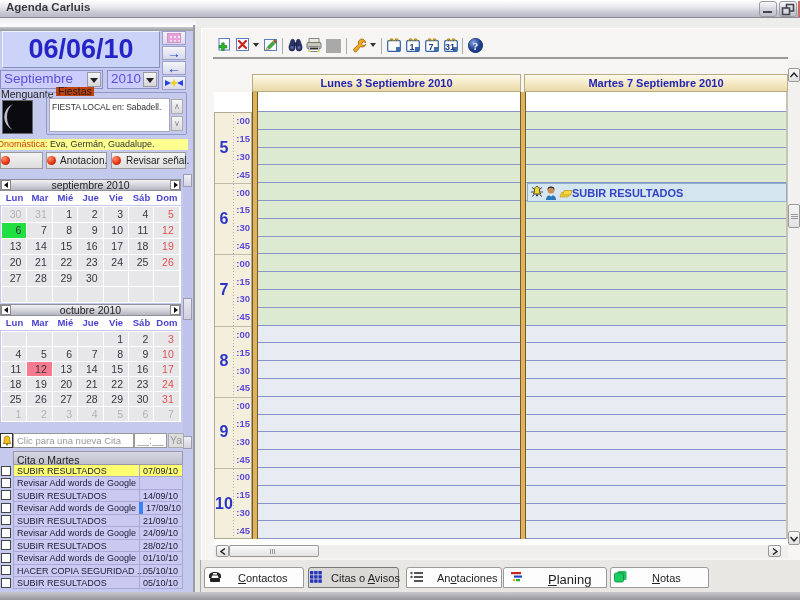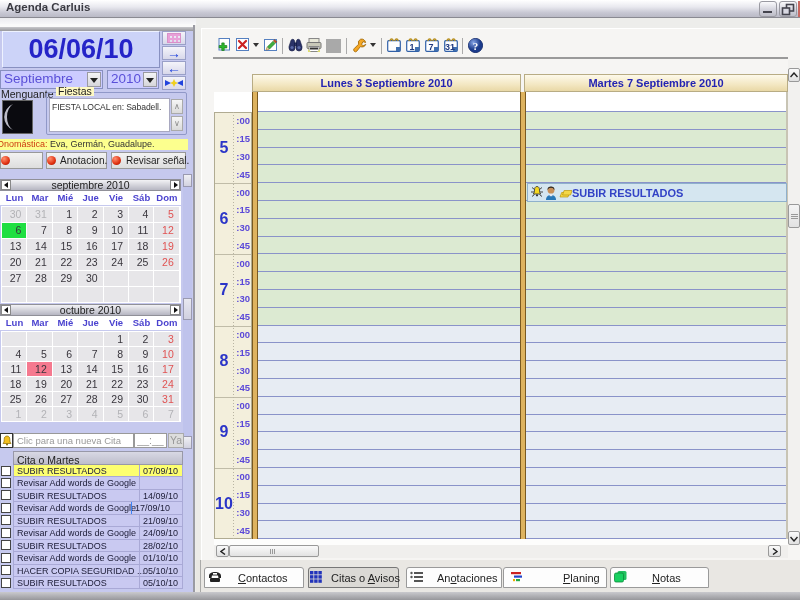--- a/index.html
+++ b/index.html
@@ -39,21 +39,21 @@
 <div class="a" style="left:90px;top:78px;width:0;height:0;border-left:4px solid transparent;border-right:4px solid transparent;border-top:5px solid #222;"></div>
 <div class="a" style="left:107px;top:70px;width:52px;height:19px;background:#ccccff;border:1px solid #8890c0;color:#5a50d8;font-size:13.5px;line-height:16px;padding-left:3px;">2010</div>
 <div class="a" style="left:143px;top:72px;width:14px;height:15px;background:linear-gradient(#f4f4f6,#d6d6da);border:1px solid #9a9aa0;"></div>
 <div class="a" style="left:146px;top:78px;width:0;height:0;border-left:4px solid transparent;border-right:4px solid transparent;border-top:5px solid #222;"></div>
 <div class="a" style="left:1px;top:90px;width:44px;height:9px;font-size:10.5px;color:#222;line-height:9px;">Menguante</div>
 <div class="a" style="left:2px;top:100px;width:31px;height:34px;background:#0a0a0f;border:1px solid #666;"></div>
 <svg class="a" style="left:3px;top:101px;" width="29" height="32" viewBox="0 0 29 32">
     <path d="M10 3 A 14 14 0 0 0 10 29 A 12 15 0 0 1 10 3 Z" fill="#bcbcc8"></path>
   </svg>
 <div class="a" style="left:46px;top:92px;width:141px;height:43px;border:1px solid #9098c8;border-radius:2px;"></div>
-<div class="a" style="left:56px;top:87px;width:38px;height:9px;background:#fef9c3;font-size:10.5px;color:#222;line-height:9px;padding:0 2px;">Fiestas</div>
+<div class="a" style="left:56px;top:87px;width:38px;height:9px;background:#c2410c;font-size:10.5px;color:#222;line-height:9px;padding:0 2px;">Fiestas</div>
 <div class="a" style="left:49px;top:98px;width:121px;height:34px;background:#fff;border:1px solid #a8a8c0;font-size:8.6px;color:#333;padding:3px 0 0 2px;white-space:nowrap;letter-spacing:-0.1px;overflow:hidden;">FIESTA LOCAL en: Sabadell.</div>
 <div class="a" style="left:171px;top:99px;width:12px;height:15px;background:linear-gradient(#f6f6f6,#dadada);border:1px solid #aaa;color:#888;font-size:8px;text-align:center;line-height:14px;">∧</div>
 <div class="a" style="left:171px;top:116px;width:12px;height:15px;background:linear-gradient(#f6f6f6,#dadada);border:1px solid #aaa;color:#888;font-size:8px;text-align:center;line-height:14px;">∨</div>
 <div class="a" style="left:0px;top:139px;width:188px;height:11px;background:#fcff8e;font-size:9px;line-height:11px;white-space:nowrap;overflow:hidden;"><span style="color:#cc3a10;margin-left:-3px;">Onomástica:</span> <span style="color:#333;">Eva, Germán, Guadalupe.</span></div>
 <div class="a" style="left:0px;top:152px;width:43px;height:17px;background:linear-gradient(#f3f3f3,#dddddd);border:1px solid #999;"></div>
 <div class="a" style="left:1px;top:156px;width:9px;height:9px;border-radius:50%;background:radial-gradient(circle at 35% 30%, #ff9070, #e03010 60%, #901000);"></div>
 <div class="a" style="left:9px;top:155px;font-size:10px;color:#222;margin-top:32px;">Citas: 0</div>
 <div class="a" style="left:46px;top:152px;width:61px;height:17px;background:linear-gradient(#f3f3f3,#dddddd);border:1px solid #999;"></div>
 <div class="a" style="left:47px;top:156px;width:9px;height:9px;border-radius:50%;background:radial-gradient(circle at 35% 30%, #ff9070, #e03010 60%, #901000);"></div>
 <div class="a" style="left:60px;top:155px;font-size:10px;color:#222;">Anotacion.</div>
@@ -198,21 +198,21 @@
     <span style="position:absolute;left:125px;top:0px;width:45px;border-left:1px solid #a9a9d6;padding-left:3px;height:30px;padding-top:14px;">10/09/10</span>
   </div>
 <div class="a" style="left:1px;top:477.95px;width:10px;height:10px;background:#fff;border:1px solid #444;"></div>
 <div class="a" style="left:13px;top:489.90px;width:170px;height:12.45px;background:#c9c9f1;border-bottom:1px solid #a9a9d6;border-left:1px solid #a9a9d6;border-right:1px solid #a9a9d6;font-size:9px;color:#20203a;white-space:nowrap;overflow:hidden;">
     <span style="position:absolute;left:3px;top:1px;">SUBIR RESULTADOS</span>
     <span style="position:absolute;left:125px;top:0px;width:45px;border-left:1px solid #a9a9d6;padding-left:3px;height:12.45px;padding-top:1px;">14/09/10</span>
   </div>
 <div class="a" style="left:1px;top:490.40px;width:10px;height:10px;background:#fff;border:1px solid #444;"></div>
 <div class="a" style="left:13px;top:502.35px;width:170px;height:12.45px;background:#c9c9f1;border-bottom:1px solid #a9a9d6;border-left:1px solid #a9a9d6;border-right:1px solid #a9a9d6;font-size:9px;color:#20203a;white-space:nowrap;overflow:hidden;">
     <span style="position:absolute;left:3px;top:1px;">Revisar Add words de Google</span>
-    <span style="position:absolute;left:117px;top:0px;width:45px;border-left:1px solid #3b82f6;padding-left:3px;height:12.45px;padding-top:1px;">17/09/10</span>
+    <span style="position:absolute;left:125px;top:0px;width:45px;border-left:4px solid #3b82f6;padding-left:3px;height:12.45px;padding-top:1px;">17/09/10</span>
   </div>
 <div class="a" style="left:1px;top:502.85px;width:10px;height:10px;background:#fff;border:1px solid #444;"></div>
 <div class="a" style="left:13px;top:514.80px;width:170px;height:12.45px;background:#c9c9f1;border-bottom:1px solid #a9a9d6;border-left:1px solid #a9a9d6;border-right:1px solid #a9a9d6;font-size:9px;color:#20203a;white-space:nowrap;overflow:hidden;">
     <span style="position:absolute;left:3px;top:1px;">SUBIR RESULTADOS</span>
     <span style="position:absolute;left:125px;top:0px;width:45px;border-left:1px solid #a9a9d6;padding-left:3px;height:12.45px;padding-top:1px;">21/09/10</span>
   </div>
 <div class="a" style="left:1px;top:515.30px;width:10px;height:10px;background:#fff;border:1px solid #444;"></div>
 <div class="a" style="left:13px;top:527.25px;width:170px;height:12.45px;background:#c9c9f1;border-bottom:1px solid #a9a9d6;border-left:1px solid #a9a9d6;border-right:1px solid #a9a9d6;font-size:9px;color:#20203a;white-space:nowrap;overflow:hidden;">
     <span style="position:absolute;left:3px;top:1px;">Revisar Add words de Google</span>
     <span style="position:absolute;left:125px;top:0px;width:45px;border-left:1px solid #a9a9d6;padding-left:3px;height:12.45px;padding-top:1px;">24/09/10</span>
@@ -471,18 +471,18 @@
     </g>
   </svg>
 <div class="a" style="left:437px;top:572px;font-size:11px;color:#222;">An<u>o</u>taciones</div>
 <div class="a" style="left:503px;top:567px;width:104px;height:21px;background:#fdfdfd;border:1px solid #9a9a9a;border-radius:3px 3px 0 0;"></div>
 <svg class="a" style="left:511px;top:571px;" width="14" height="12" viewBox="0 0 14 12">
     <rect x="0" y="1" width="10" height="2.2" fill="#cc2222"></rect>
     <rect x="3" y="4.5" width="8" height="2.2" fill="#2244cc"></rect>
     <rect x="5" y="8" width="4" height="2.2" fill="#22aa44"></rect>
     <rect x="2" y="8" width="2" height="2.2" fill="#eeaa00"></rect>
   </svg>
-<div class="a" style="left:548px;top:572px;font-size:11px;color:#222;margin-left:15px;"><u>P</u>laning</div>
+<div class="a" style="left:548px;top:572px;font-size:13px;color:#222;"><u>P</u>laning</div>
 <div class="a" style="left:610px;top:567px;width:99px;height:21px;background:#fdfdfd;border:1px solid #9a9a9a;border-radius:3px 3px 0 0;"></div>
 <svg class="a" style="left:614px;top:570px;" width="13" height="13" viewBox="0 0 13 13">
     <rect x="3.5" y="1" width="9" height="9" rx="1.5" fill="#22c060"></rect>
     <rect x="0.5" y="3" width="9" height="9" rx="1.5" fill="#18d060" stroke="#0a8a3a" stroke-width="0.8"></rect>
   </svg>
 <div class="a" style="left:652px;top:572px;font-size:11px;color:#222;"><u>N</u>otas</div>
 </body></html>

